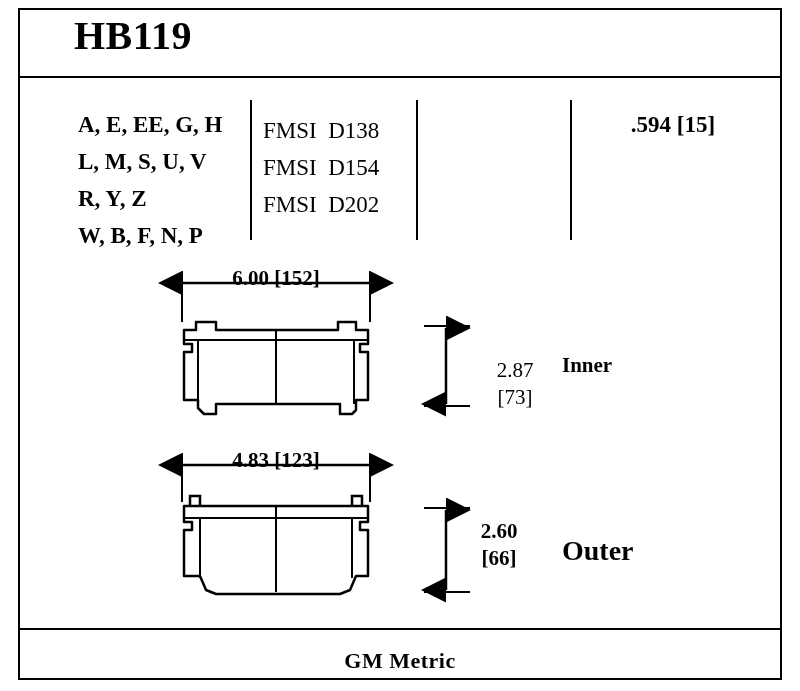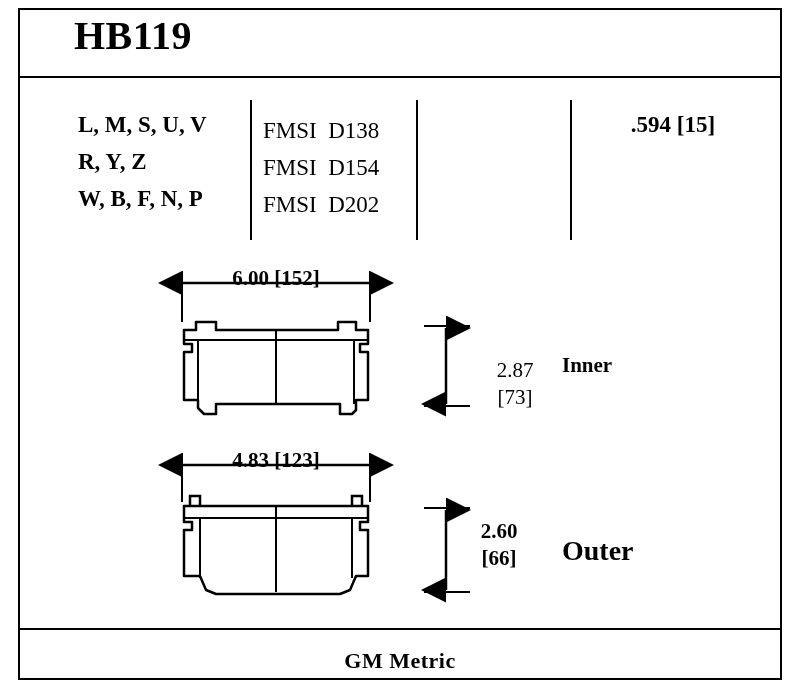--- a/index.html
+++ b/index.html
@@ -185,20 +185,21 @@
 
   <div class="hrule rule-top"></div>
   <div class="hrule rule-bottom"></div>
 
   <div class="spec">
     <div class="vline v1"></div>
     <div class="vline v2"></div>
     <div class="vline v3"></div>
 
     <div class="codes">
+      <div>A, E, EE, G, H</div>
       <div>L, M, S, U, V</div>
       <div>R, Y, Z</div>
       <div>W, B, F, N, P</div>
     </div>
 
     <div class="fmsi">
       <div class="row">FMSI  D138</div>
       <div class="row">FMSI  D154</div>
       <div class="row">FMSI  D202</div>
     </div>

